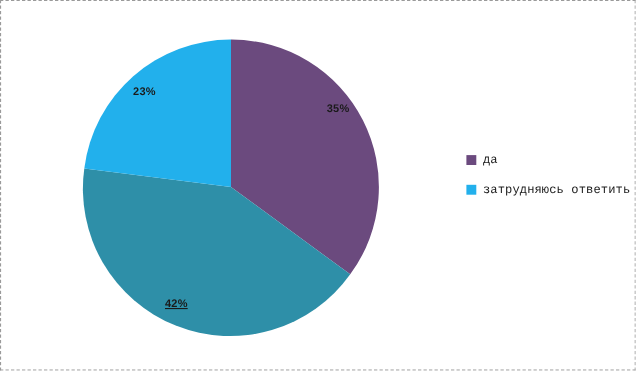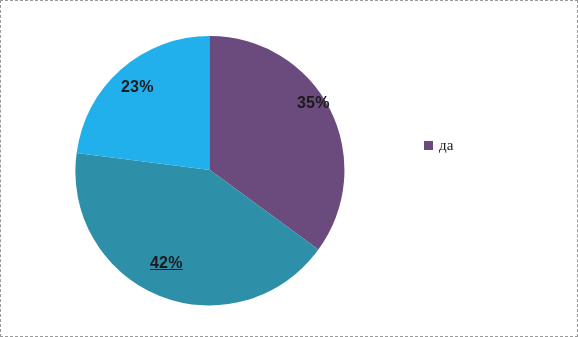--- a/index.html
+++ b/index.html
@@ -38,50 +38,50 @@
     height: 337px;
   }
   #pie-svg {
     position: absolute;
     left: 0;
     top: 0;
   }
   .slice-label {
     position: absolute;
     font-family: "Liberation Sans", sans-serif;
-    font-size: 16px;
+    font-size: 10px;
     font-weight: bold;
     color: #1a1a1a;
     white-space: nowrap;
     letter-spacing: 0.2px;
   }
   #label-yes   { left: 297px; top: 94px; }
-  #label-no    { left: 150px; top: 254px; text-decoration: underline; }
+  #label-no    { left: 150px; top: 271px; text-decoration: underline; }
   #label-hard  { left: 121px; top: 78px;  }
 
   #legend {
     position: absolute;
     left: 424px;
     top: 132px;
     width: 150px;
   }
   .legend-item {
     display: flex;
     align-items: center;
     height: 27px;
   }
   .legend-swatch {
     width: 9px;
     height: 9px;
     flex: 0 0 9px;
     margin-right: 6px;
   }
   .legend-label {
-    font-family: Liberation Serif, serif;
-    font-size: 15px;
+    font-family: Liberation Mono, monospace;
+    font-size: 11px;
     color: #1a1a1a;
     white-space: nowrap;
     letter-spacing: 0.1px;
   }
 </style>
 </head>
 <body>
 
 <div id="figure">
 
@@ -106,16 +106,20 @@
   </div>
 
   <div id="legend">
 
     <div class="legend-item">
       <span class="legend-swatch" style="background:#6B4A7E"></span>
       <span class="legend-label">да</span>
     </div>
 
 
+    <div class="legend-item">
+      <span class="legend-swatch" style="background:#22B0EC"></span>
+      <span class="legend-label">затрудняюсь ответить</span>
+    </div>
 
   </div>
 
 </div>
 
 </body></html>

